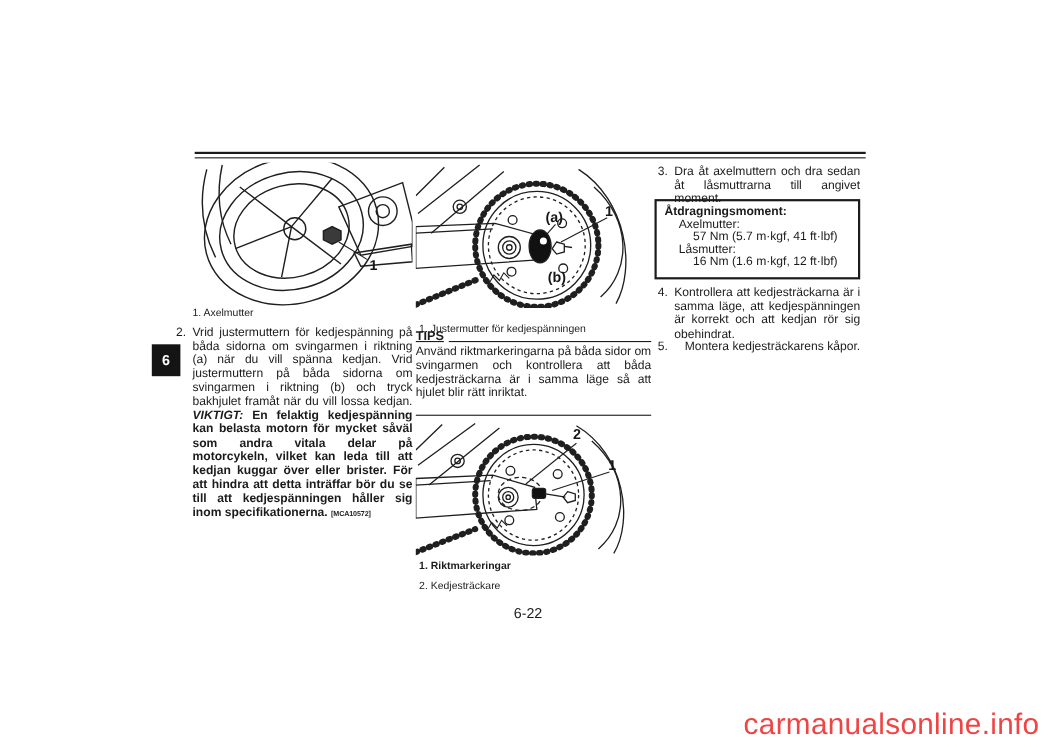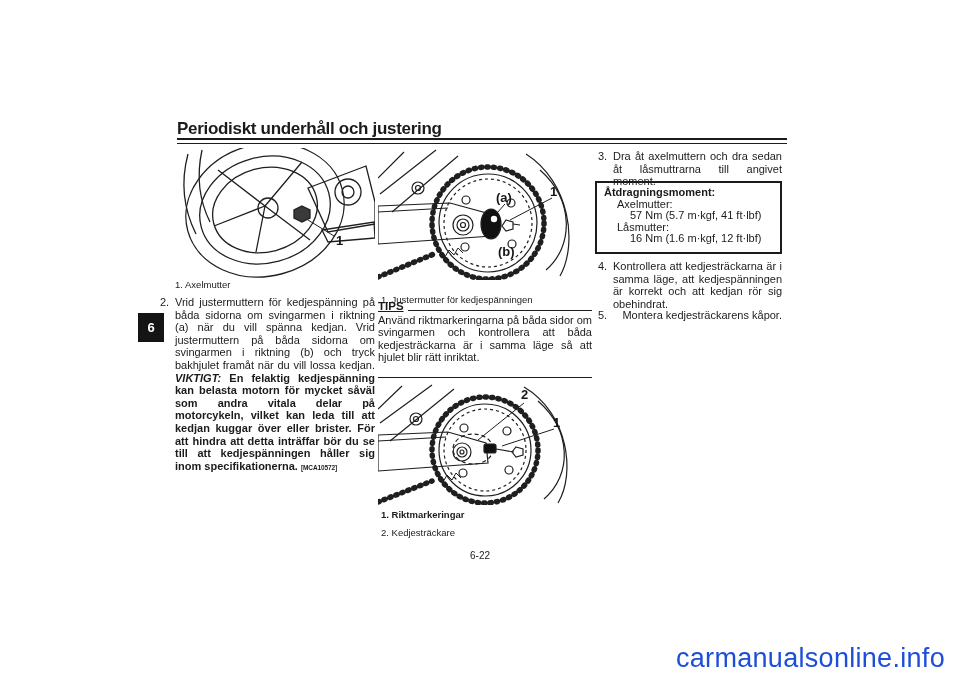--- a/index.html
+++ b/index.html
@@ -29,31 +29,30 @@
   .tips-rule { position:absolute; left:408px; top:310px; width:184px; border-top:1.2px solid #1b1b1b; }
   .tips-body { position:absolute; left:378px; top:314px; width:214px; font-size:11px; line-height:12.4px; text-align:justify; }
   .tips-end { position:absolute; left:378px; top:377px; width:214px; border-top:1.2px solid #1b1b1b; }
   
   .spec-box { position:absolute; left:595px; top:181px; width:172px; border:2px solid #1b1b1b;
     padding:4px 4px 7px 7px; font-size:11px; line-height:11.6px; }
   .spec-title { font-weight:bold; }
   .ind1 { padding-left:13px; }
   .ind2 { padding-left:26px; }
   
-  .page-number { position:absolute; left:455px; top:550px; width:50px; text-align:center; font-size:10px; }
-  .watermark { position:absolute; left:676px; top:643px; font-size:27px; color:#1d4ed8; letter-spacing:0.3px; white-space:nowrap; }
+  .page-number { position:absolute; left:455px; top:550px; width:50px; text-align:center; font-size:13px; }
+  .watermark { position:absolute; left:676px; top:643px; font-size:27px; color:#ef4444; letter-spacing:0.3px; white-space:nowrap; }
   
   .svg-label { font-family:"Liberation Sans", sans-serif; font-weight:bold; fill:#161616; }
 </style>
 </head>
 <body>
 
 <div class="page">
 
-  <div class="header-title">Periodiskt underhåll och justering</div>
   <div class="header-rule"></div>
 
   <div class="chapter-tab">6</div>
 
   <div class="fig" style="left:170px; top:148px;">
     <svg width="205" height="130" viewBox="0 0 205 130">
       <g fill="none" stroke="#1f1f1f" stroke-width="1.3">
 
         <path d="M18,6 C10,36 14,62 26,86"></path>
         <path d="M32,2 C26,30 30,54 40,74"></path>

